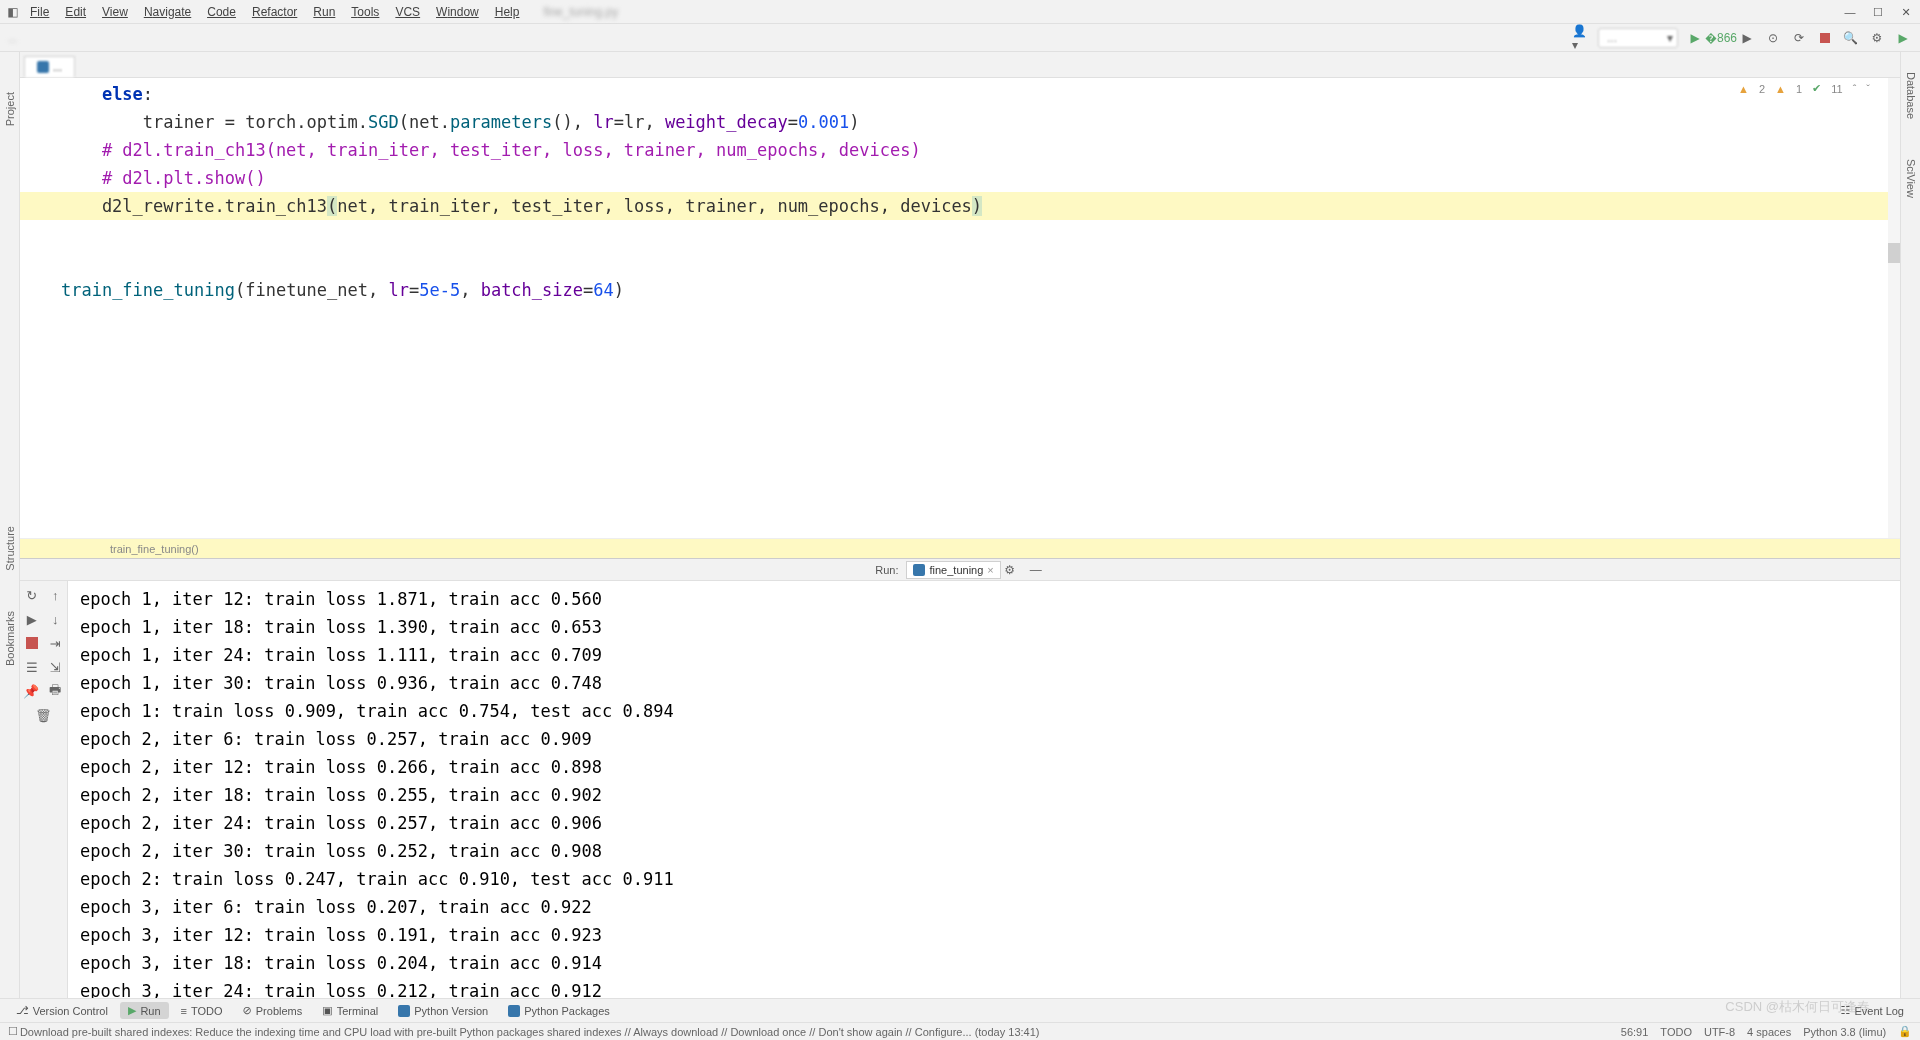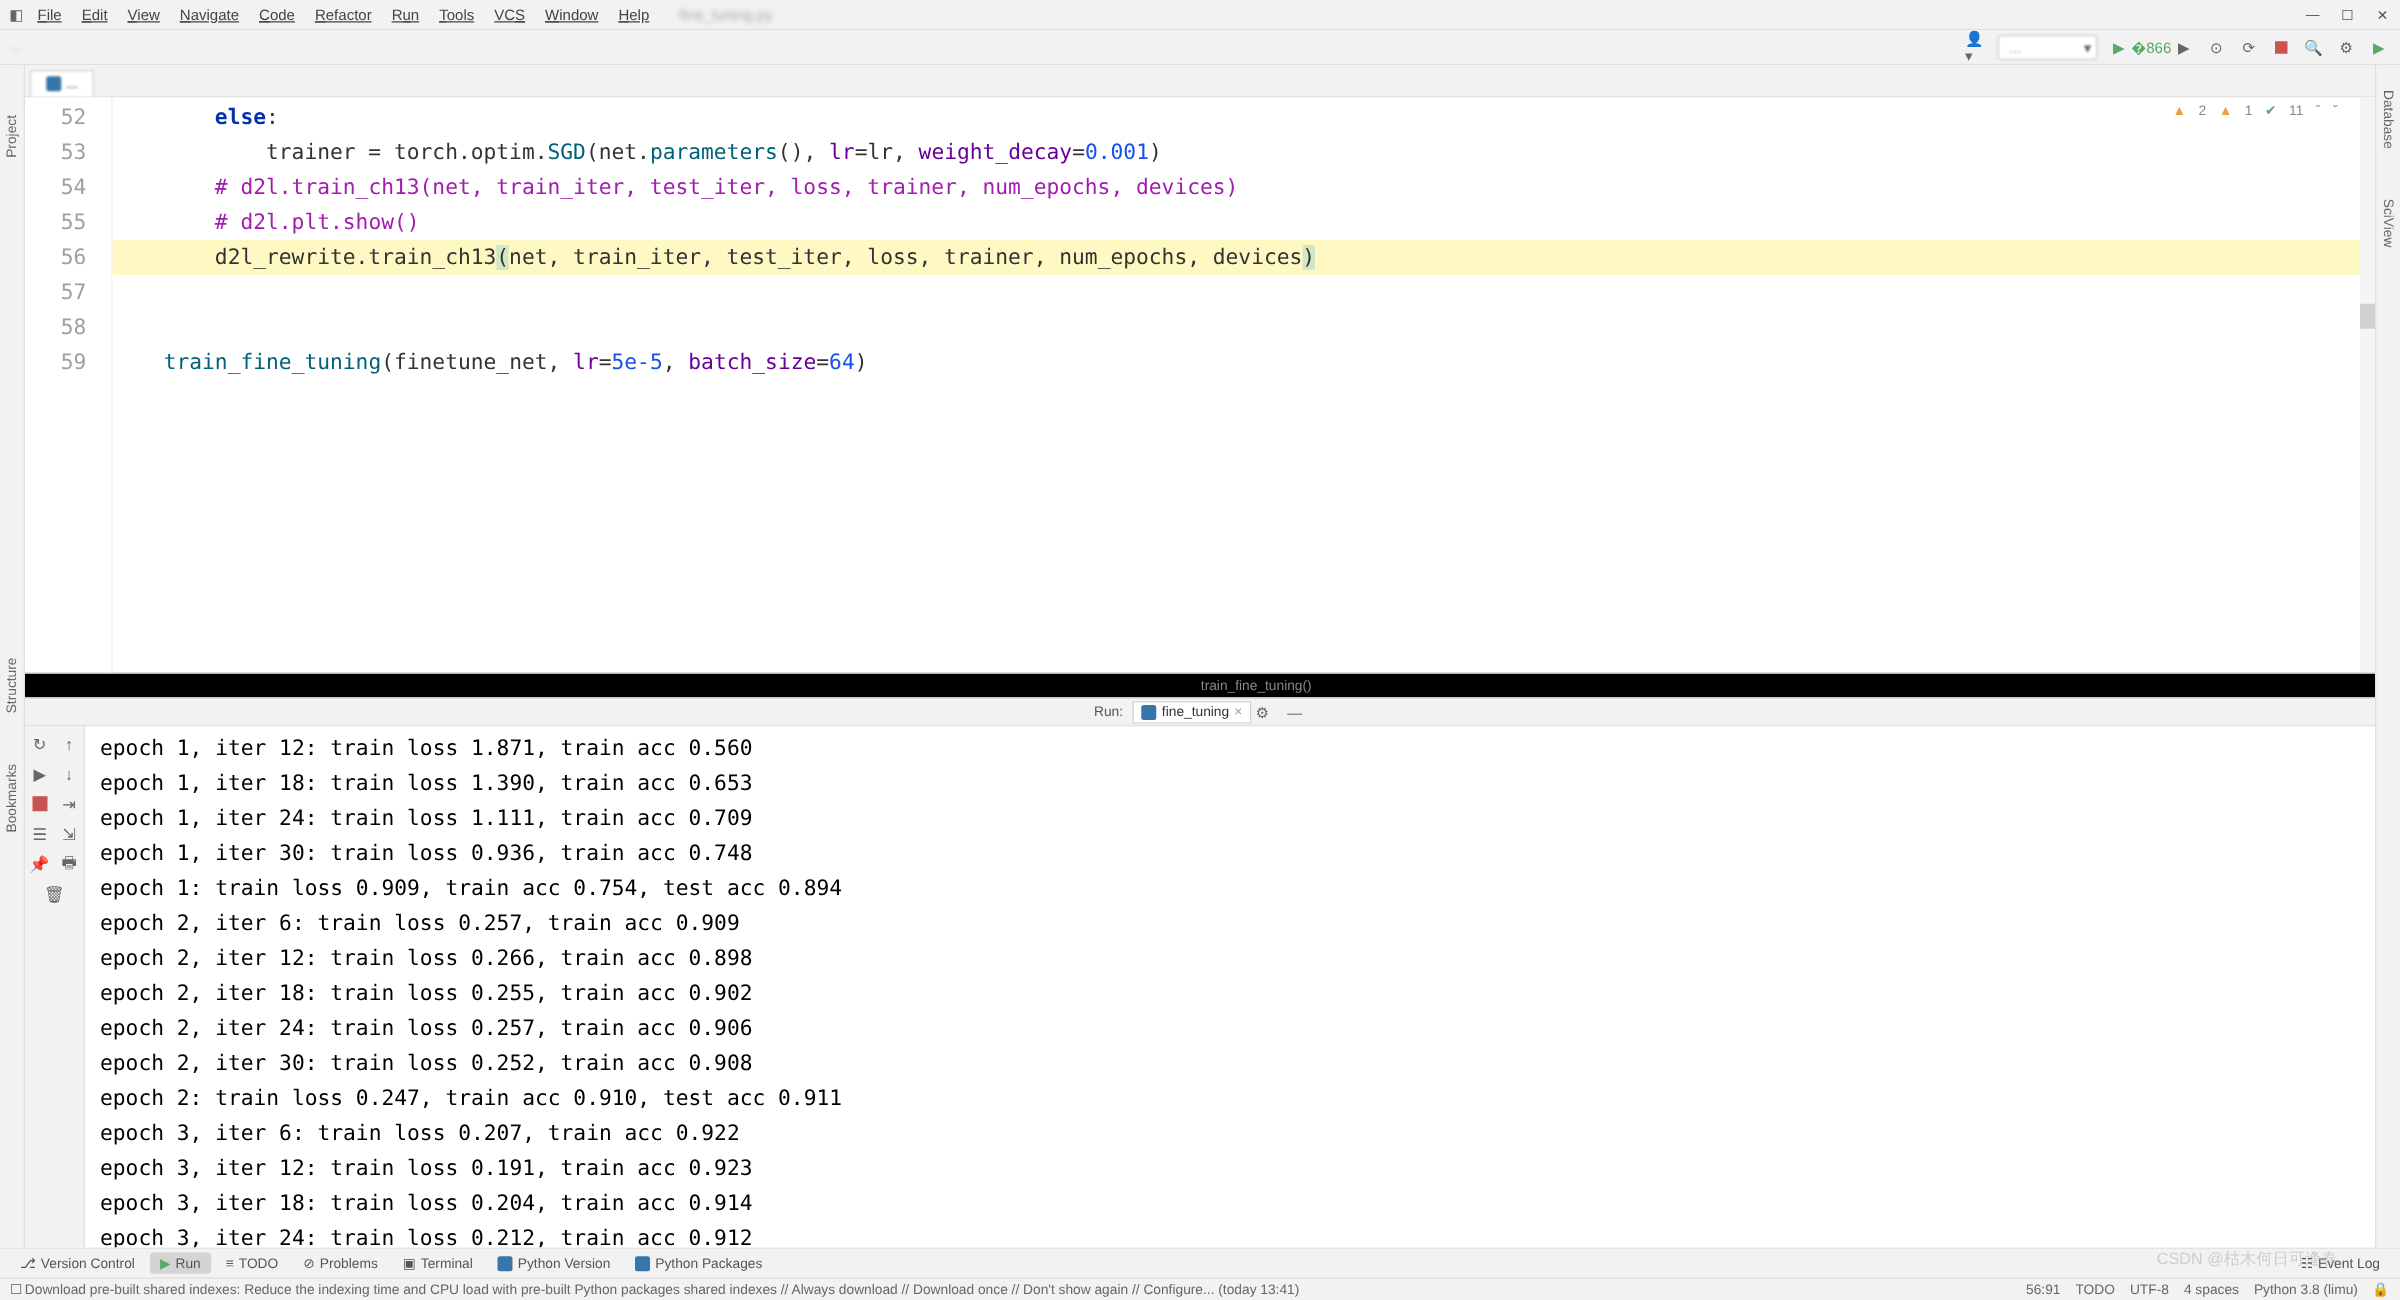--- a/index.html
+++ b/index.html
@@ -37,21 +37,21 @@
 .com { color: #a21caf; }
 .num { color: #1750eb; }
 .param { color: #660099; }
 .fn { color: #00627a; }
 .bracket-hl { background: #d4e7c5; }
 .editor-status-top { position: absolute; top: 4px; right: 30px; font-size: 11px; color: #888; display: flex; gap: 10px; align-items: center; }
 .warn-tri { color: #e6a23c; }
 .check-green { color: #59a869; }
 .scrollbar-track { position: absolute; right: 0; top: 0; width: 12px; height: 100%; background: #f5f5f5; }
 .scrollbar-thumb { position: absolute; right: 0; top: 165px; width: 12px; height: 20px; background: #d0d0d0; }
-.breadcrumb { height: 20px; background: #000000; border-top: 1px solid #eee; padding-left: 90px; font-size: 11px; color: #888; display: flex; align-items: center; justify-content: center; }
+.breadcrumb { height: 20px; background: #fef9c3; border-top: 1px solid #eee; padding-left: 90px; font-size: 11px; color: #888; display: flex; align-items: center; }
 .run-panel { background: #fff; border-top: 1px solid #ccc; display: flex; flex-direction: column; height: 440px; }
 .run-header { height: 22px; background: #f2f2f2; display: flex; align-items: center; padding: 0 8px; border-bottom: 1px solid #e0e0e0; justify-content: center; }
 .run-header-left { display: flex; align-items: center; gap: 8px; }
 .run-tab { background: #fff; border: 1px solid #d0d0d0; padding: 2px 6px; font-size: 11px; display: flex; align-items: center; gap: 4px; }
 .run-tab-close { color: #999; cursor: pointer; }
 .run-header-right { display: flex; gap: 8px; }
 .run-body { flex: 1; display: flex; overflow: hidden; }
 .run-toolbar { width: 48px; background: #f2f2f2; border-right: 1px solid #e0e0e0; display: flex; flex-direction: column; padding: 6px 0; }
 .run-toolbar-row { display: flex; justify-content: space-around; margin-bottom: 8px; }
 .tool-icon { width: 16px; height: 16px; display: flex; align-items: center; justify-content: center; color: #666; font-size: 13px; }
@@ -118,30 +118,20 @@
 
   <div class="center">
     <div class="editor-tabs">
       <div class="editor-tab">
         <span class="py-icon"></span>
         <span>...</span>
       </div>
     </div>
 
     <div class="editor-area">
-      <div class="gutter" id="gutter">
-          <div class="gutter-line">52</div>
-          <div class="gutter-line">53</div>
-          <div class="gutter-line">54</div>
-          <div class="gutter-line">55</div>
-          <div class="gutter-line">56</div>
-          <div class="gutter-line">57</div>
-          <div class="gutter-line">58</div>
-          <div class="gutter-line">59</div>
-        </div>
       <div class="code" id="code"><div class="code-line">        <span class="kw">else</span>:</div><div class="code-line">            trainer = torch.optim.<span class="fn">SGD</span>(net.<span class="fn">parameters</span>(), <span class="param">lr</span>=lr, <span class="param">weight_decay</span>=<span class="num">0.001</span>)</div><div class="code-line">        <span class="com"># d2l.train_ch13(net, train_iter, test_iter, loss, trainer, num_epochs, devices)</span></div><div class="code-line">        <span class="com"># d2l.plt.show()</span></div><div class="code-line hl">        d2l_rewrite.train_ch13<span class="bracket-hl">(</span>net, train_iter, test_iter, loss, trainer, num_epochs, devices<span class="bracket-hl">)</span></div><div class="code-line"></div><div class="code-line"></div><div class="code-line">    <span class="fn">train_fine_tuning</span>(finetune_net, <span class="param">lr</span>=<span class="num">5e-5</span>, <span class="param">batch_size</span>=<span class="num">64</span>)</div></div>
       <div class="editor-status-top">
         <span class="warn-tri">▲</span>
           <span>2</span>
         <span class="warn-tri">▲</span>
           <span>1</span>
         <span class="check-green">✔</span>
           <span>11</span>
         <span>ˆ</span>
         <span>ˇ</span>

